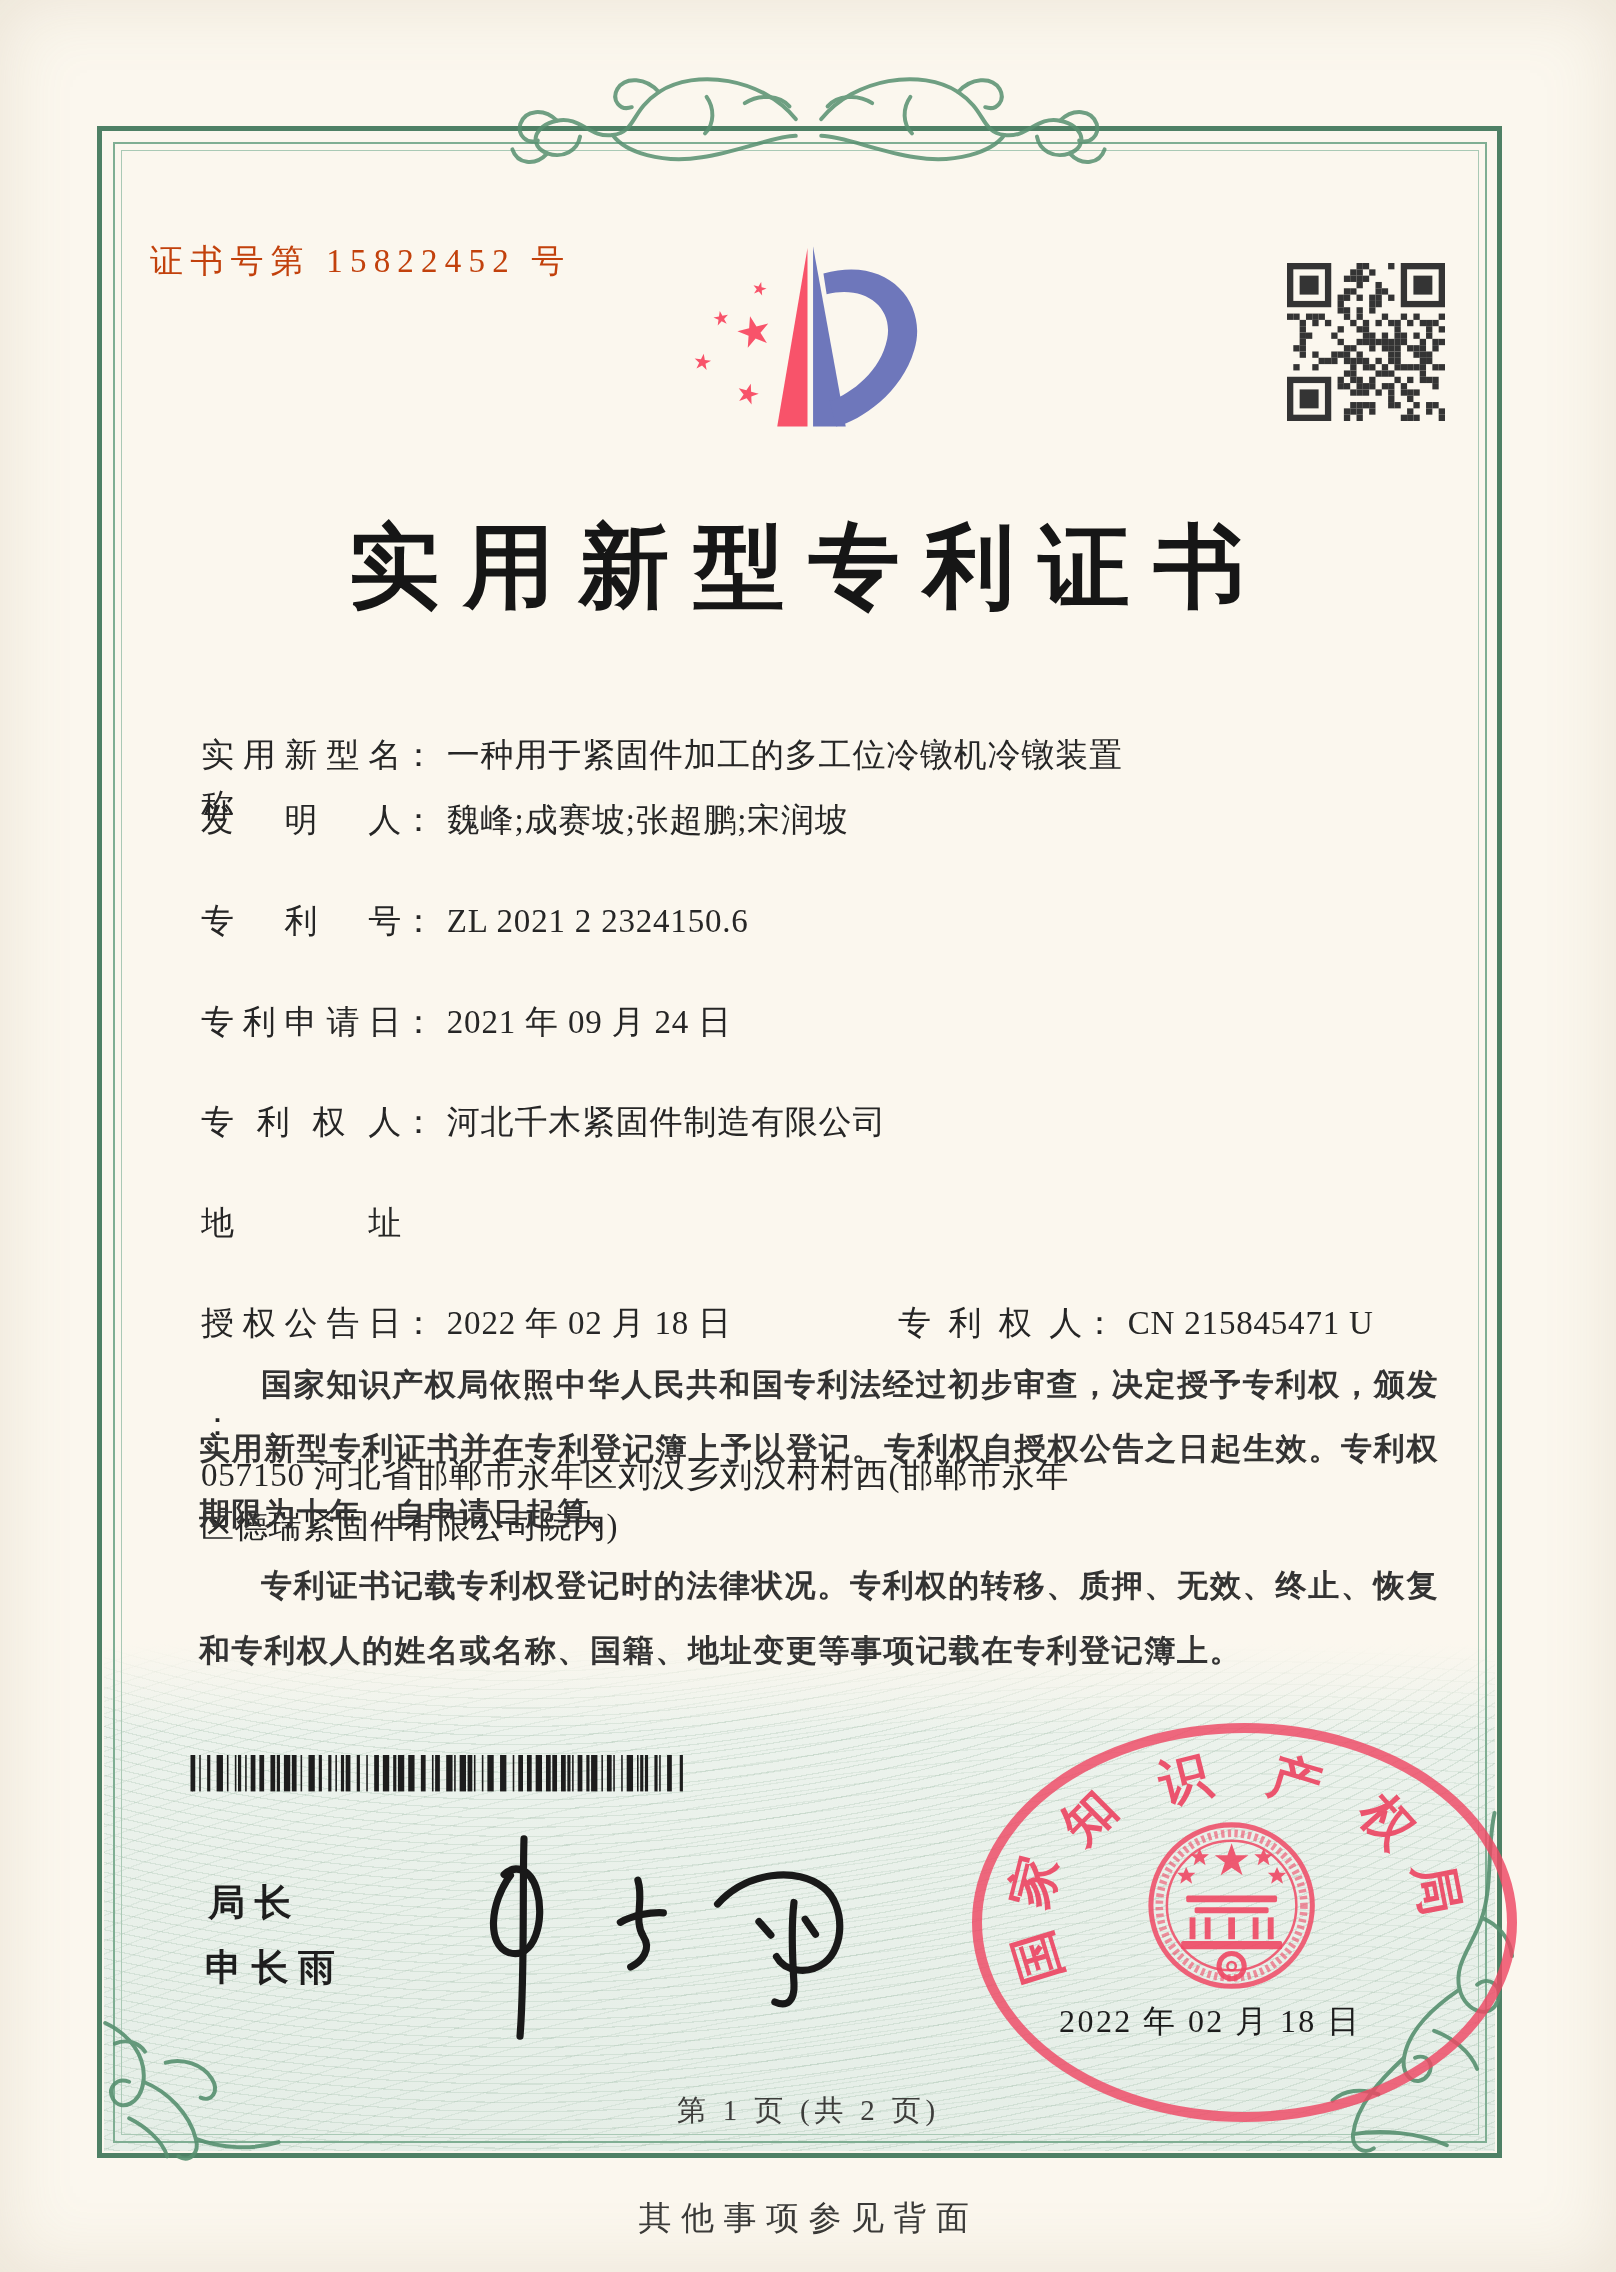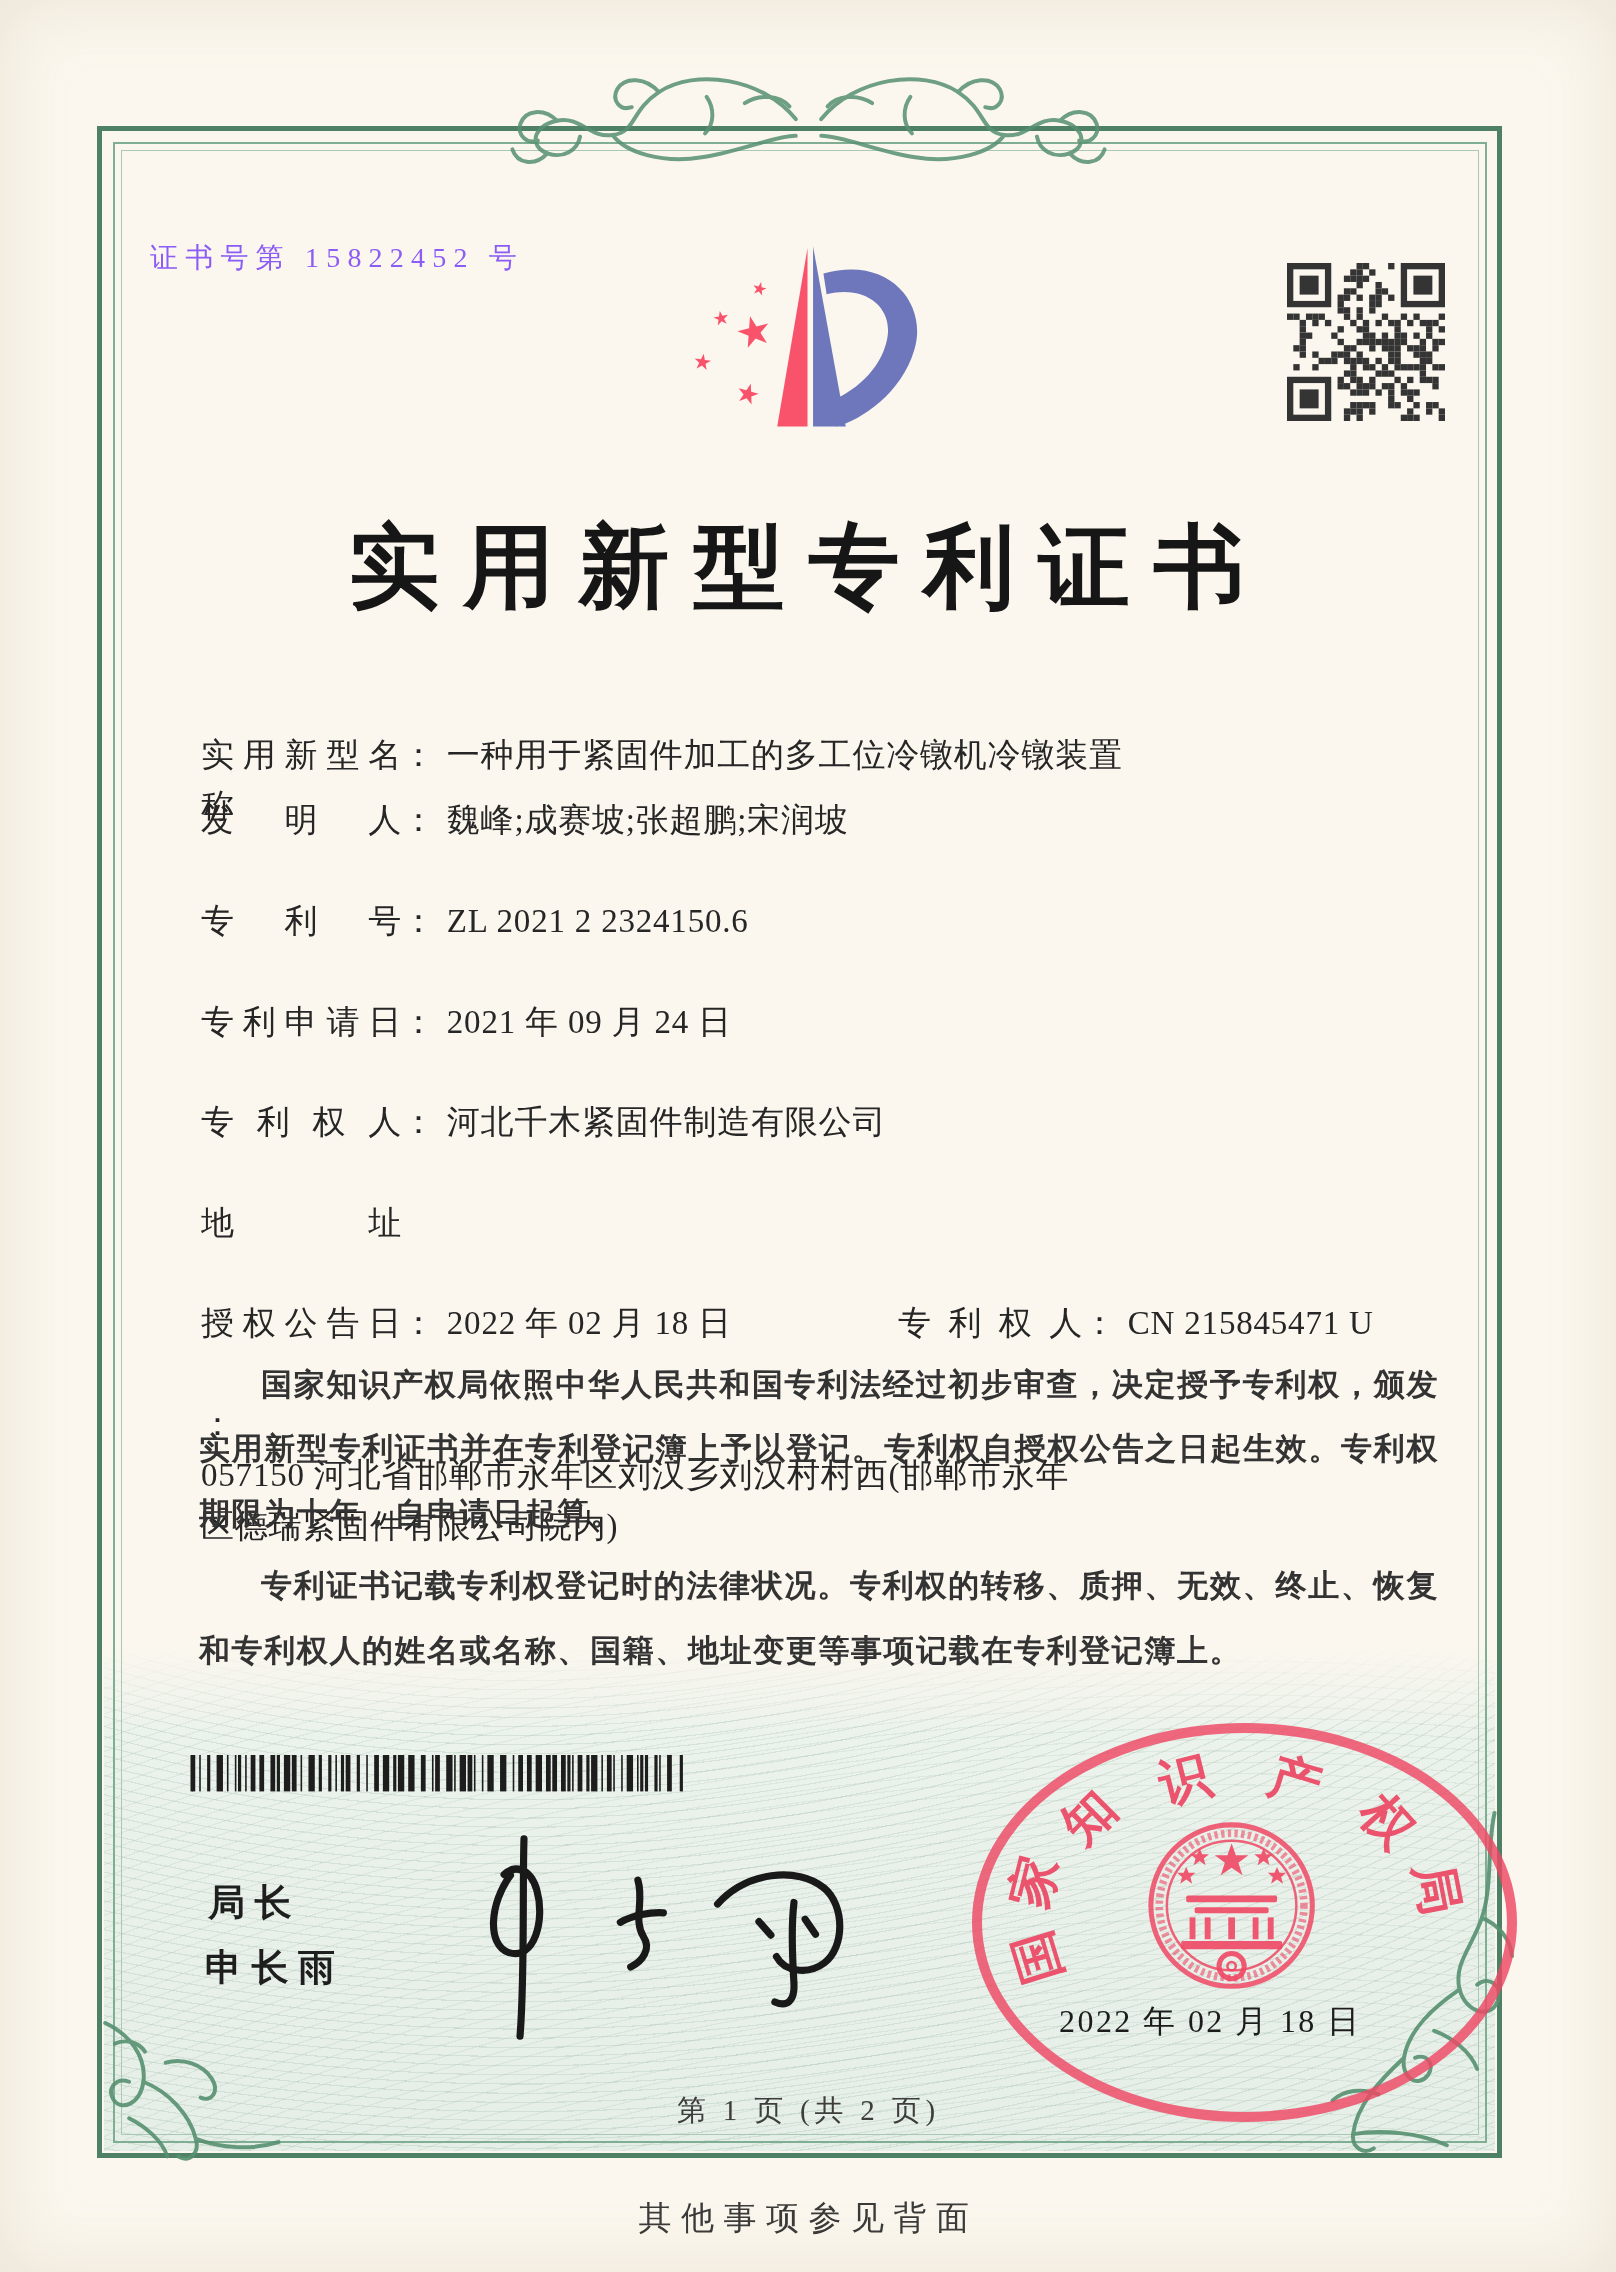--- a/index.html
+++ b/index.html
@@ -17,21 +17,21 @@
   
   .green-zone{left:104px;top:1644px;right:122px;bottom:122px;
     background:
       repeating-radial-gradient(1432px 1034px at 30% -716px, rgba(106,150,120,.16) 0 1.6px, transparent 1.6px 12.7px),
       repeating-radial-gradient(1591px 1194px at 80% 1830px, rgba(106,150,120,.11) 0 1.6px, transparent 1.6px 15px),
       linear-gradient(180deg,#edf3ed,#e5eee7);}
   .green-fade{left:0;top:0;right:0;height:88px;
     background:linear-gradient(180deg,#fbf7ee 0%,rgba(251,247,238,0) 100%);}
 
   
-  .cert-no{left:150px;top:239px;font-size:28px;letter-spacing:7.2px;color:#8b5cf6;text-align:center;}
+  .cert-no{left:150px;top:239px;font-size:33px;letter-spacing:7.2px;color:#c2410c;text-align:center;}
   .logo-box{left:688px;top:229px;width:239px;height:239px;}
   .qr-box{left:1287px;top:263px;width:158px;height:158px;}
   .title{left:0;top:506px;width:100%;text-align:center;font-size:91px;
          letter-spacing:24px;color:#161616;font-weight:600;}
 
   
   .fields{left:201px;top:694px;width:1241px;}
   .frow{position:absolute;left:0;display:flex;align-items:flex-start;
         font-size:33px;line-height:1.55;letter-spacing:0.8px;color:#262626;}
   .lbl{display:inline-block;width:201px;text-align:justify;text-align-last:justify;

